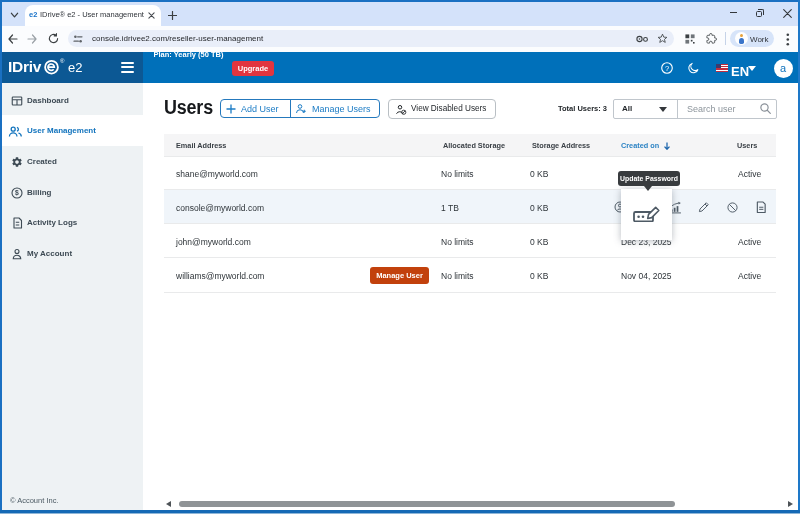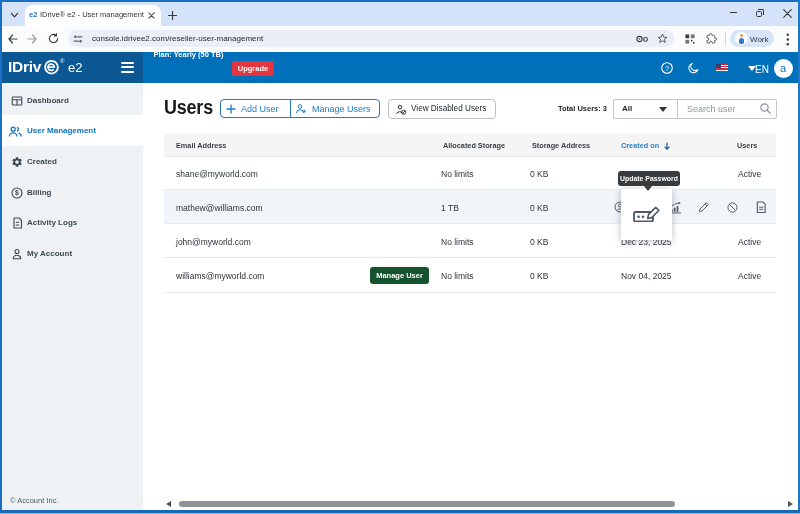--- a/index.html
+++ b/index.html
@@ -48,21 +48,21 @@
 #filterdiv { left:677px; top:99px; width:1px; height:19.5px; background:#c0c6cc; }
 #alltext { left:622px; top:104px; font-size:8px; font-weight:bold; color:#23272b;}
 #alltri { left:658.5px; top:106.5px; width:0; height:0; border-left:4.6px solid transparent; border-right:4.6px solid transparent; border-top:5px solid #33373b; }
 #searchph { left:687px; top:104px; font-size:9px; color:#8d959c; }
 
 #thead { left:164px; top:134px; width:612px; height:22px; background:#f5f5f6; }
 .th { position:absolute; top:141px; font-size:7.3px; font-weight:bold; color:#3b4147; }
 .td { position:absolute; font-size:8.5px; color:#2e3439; }
 .rowline { position:absolute; left:164px; width:612px; height:1px; background:#e9eaeb; }
 #hoverrow { left:164px; top:190px; width:612px; height:33px; background:#f0f5fa; }
-#managebtn { left:370px; top:267px; width:59px; height:17px; background:#14532d; border-radius:3px; color:#fff; font-size:7.5px; font-weight:bold; text-align:center; line-height:17px;}
+#managebtn { left:370px; top:267px; width:59px; height:17px; background:#c2410c; border-radius:3px; color:#fff; font-size:7.5px; font-weight:bold; text-align:center; line-height:17px;}
 #actionbox { left:621px; top:189px; width:51px; height:51px; background:#fff; box-shadow:0 1px 7px rgba(95,105,115,0.45); }
 #tooltip { left:618px; top:171px; width:62px; height:15px; background:#383b3e; border-radius:3px; color:#fff; font-size:6.9px; font-weight:bold; text-align:center; line-height:15px; }
 #tooltip:after { content:""; position:absolute; left:26px; top:15px; border-left:4.5px solid transparent; border-right:4.5px solid transparent; border-top:5px solid #383b3e; }
 
 #hscroll { left:179px; top:501px; width:496px; height:6px; background:#8f9396; border-radius:4px; }
 #sarrow-l { left:166px; top:500.5px; width:0; height:0; border-top:3.5px solid transparent; border-bottom:3.5px solid transparent; border-right:5.5px solid #4e5357; }
 #sarrow-r { left:788px; top:500.5px; width:0; height:0; border-top:3.5px solid transparent; border-bottom:3.5px solid transparent; border-left:5.5px solid #4e5357; }
 </style>
 </head>
 <body>
@@ -156,21 +156,21 @@
   </svg>
 <svg class="abs" style="left:687px;top:61px" width="13" height="14" viewBox="0 0 24 24">
     <path d="M20.5 14.5 A8.8 8.8 0 1 1 9.5 3.5 A7.2 7.2 0 0 0 20.5 14.5" stroke="#fff" stroke-width="2" fill="none" stroke-linejoin="round"></path>
   </svg>
 <div class="abs" style="left:716px;top:63.5px;width:12px;height:8px;background:#c22d3e;overflow:hidden">
   <div style="position:absolute;top:1.4px;width:12px;height:1.1px;background:#fff"></div>
   <div style="position:absolute;top:3.8px;width:12px;height:1.1px;background:#fff"></div>
   <div style="position:absolute;top:6.2px;width:12px;height:1.1px;background:#fff"></div>
   <div style="position:absolute;width:5.2px;height:4.6px;background:#3c3b6e"></div>
 </div>
-<div class="abs" style="left:755px;top:63.5px;font-size:10px;color:#fff;font-weight:normal">EN</div>
+<div class="abs" style="left:731px;top:63.5px;font-size:13px;color:#fff;font-weight:bold">EN</div>
 <div class="abs" style="left:748px;top:66px;width:0;height:0;border-left:4.5px solid transparent;border-right:4.5px solid transparent;border-top:5px solid #fff"></div>
 <div class="abs" style="left:773.5px;top:58.5px;width:19px;height:19px;border-radius:50%;background:#fff;color:#1173bd;font-size:11px;text-align:center;line-height:18px">a</div>
 
 <div class="abs" id="sidebar"></div>
 <div class="abs" id="side-active"></div>
 <div class="abs sideitem" style="top:86px">
     <svg width="12" height="12" viewBox="0 0 24 24">
       <rect x="2.5" y="4" width="19" height="16" rx="1.5" stroke="#3d4a54" stroke-width="2.2" fill="none"></rect>
       <path d="M2.5 9.5 H21.5 M12 9.5 V20" stroke="#3d4a54" stroke-width="2.2"></path>
     </svg>
@@ -255,21 +255,21 @@
   </svg>
 <span class="th" style="left:737px">Users</span>
 <div class="rowline" style="top:156px"></div>
 <span class="td" style="left:176px;top:169px">shane@myworld.com</span>
 <span class="td" style="left:441px;top:169px">No limits</span>
 <span class="td" style="left:530px;top:169px">0 KB</span>
 <span class="td" style="left:621px;top:169px">Dec 28, 2025</span>
 <span class="td" style="left:738px;top:169px">Active</span>
 <div class="rowline" style="top:189px"></div>
 <div class="abs" id="hoverrow"></div>
-<span class="td" style="left:176px;top:203px">mathew@williams.com</span>
+<span class="td" style="left:176px;top:203px">console@myworld.com</span>
 <span class="td" style="left:441px;top:203px">1 TB</span>
 <span class="td" style="left:530px;top:203px">0 KB</span>
 <div class="rowline" style="top:223px"></div>
 <span class="td" style="left:176px;top:237px">john@myworld.com</span>
 <span class="td" style="left:441px;top:237px">No limits</span>
 <span class="td" style="left:530px;top:237px">0 KB</span>
 <span class="td" style="left:621px;top:237px">Dec 23, 2025</span>
 <span class="td" style="left:738px;top:237px">Active</span>
 <div class="rowline" style="top:257px"></div>
 <span class="td" style="left:176px;top:271px">williams@myworld.com</span>

